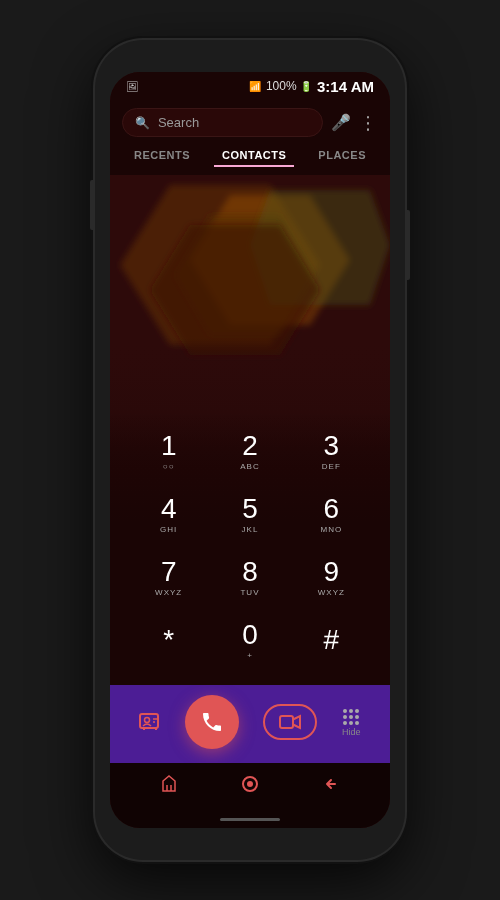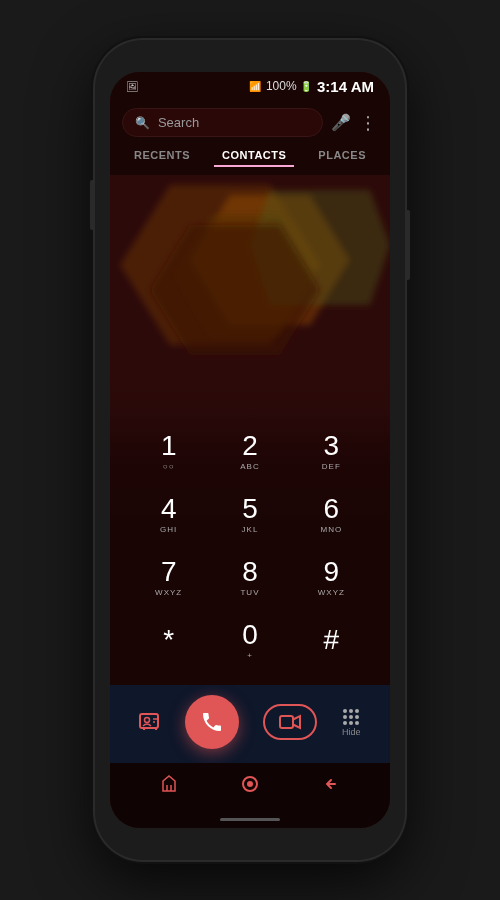--- a/index.html
+++ b/index.html
@@ -223,21 +223,21 @@
     .dial-sub {
       font-size: 8px;
       color: #aaa;
       letter-spacing: 1px;
       margin-top: 2px;
       font-weight: 500;
     }
 
     
     .action-bar {
-      background: #0f172a;
+      background: #4c1d95;
       padding: 10px 16px 14px;
       display: flex;
       justify-content: space-around;
       align-items: center;
       flex-shrink: 0;
     }
 
     .action-icon-btn {
       background: none;
       border: none;

